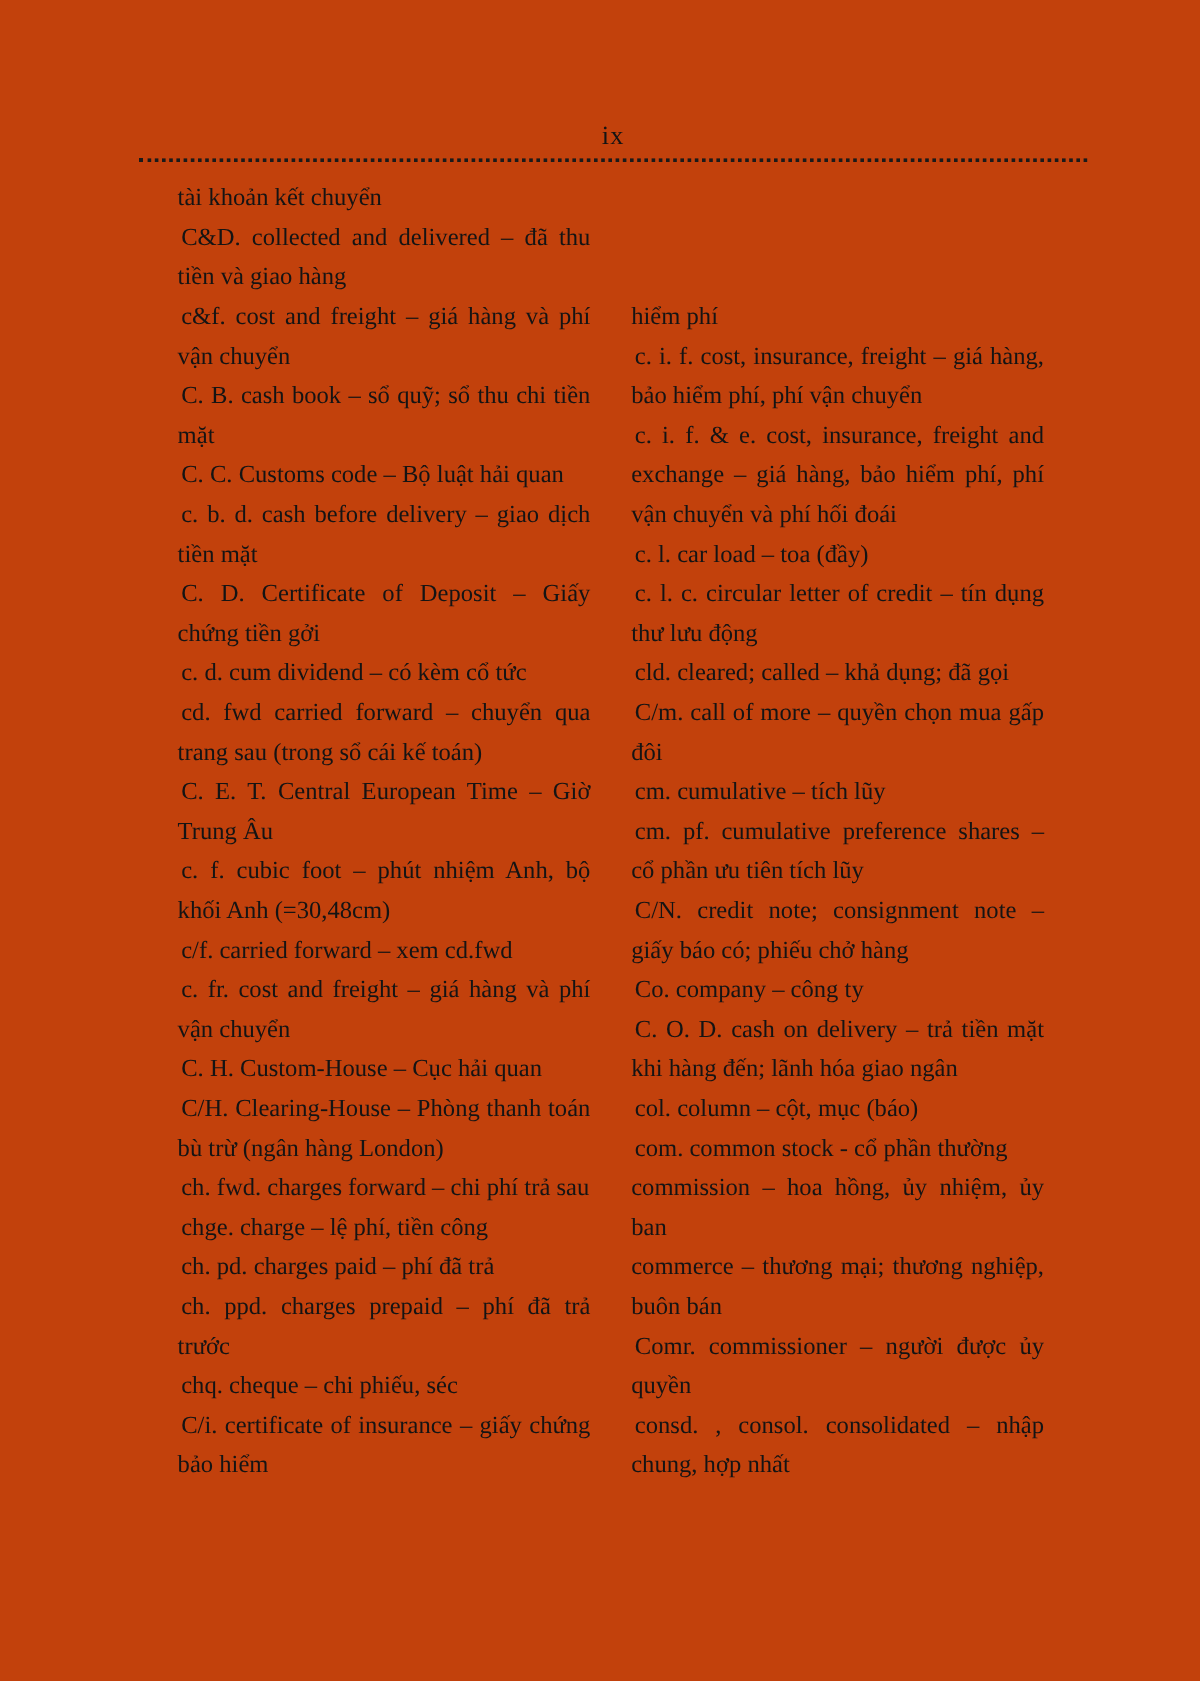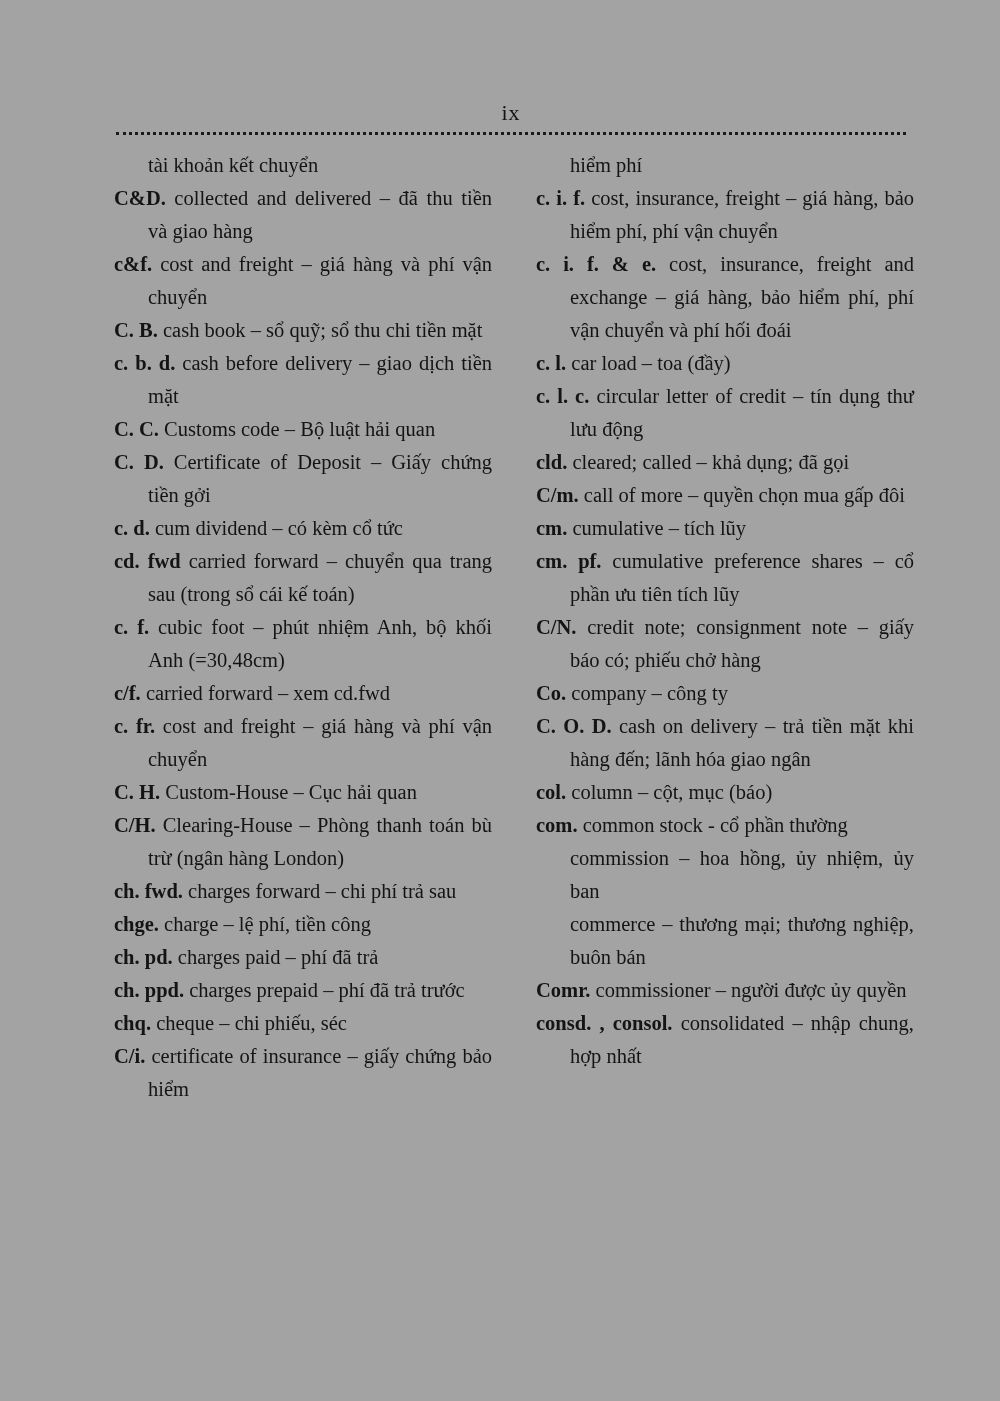--- a/index.html
+++ b/index.html
@@ -6,73 +6,75 @@
   html, body {
     width: 1000px;
     background: #fbfbfa;
     font-family: "Liberation Serif", "DejaVu Serif", serif;
     color: #141414;
   }
   .page {
     width: 1000px;
     height: 1401px;
     padding: 100px 92px 40px 114px;
-    background: #a3a3a3;
+    background: #c2410c;
     overflow: hidden;
   }
   .page-number {
     text-align: center;
     font-size: 22px;
     letter-spacing: 1px;
     margin-bottom: 6px;
   }
   .dotted-rule {
     border-bottom: 3px dotted #1a1a1a;
     height: 1px;
     margin: 0 2px 14px 2px;
   }
   .columns {
     display: flex;
-    gap: 44px;
+    align-items: flex-end;
   }
   .column {
     width: 378px;
     flex: 0 0 378px;
   }
   .entry {
     font-size: 20.5px;
     line-height: 33px;
     text-align: justify;
     padding-left: 34px;
     text-indent: -34px;
   }
   .entry.cont {
     text-indent: 0;
   }
   .entry b {
-    font-weight: bold;
+    font-weight: normal;
+    margin-left: 37px;
   }
 </style>
 </head>
 <body>
 
 <div class="page">
   <div class="page-number">ix</div>
   <div class="dotted-rule"></div>
   <div class="columns">
     <div class="column" id="col-left">
         <div class="entry cont"><span>tài khoản kết chuyển</span></div>
         <div class="entry"><b>C&amp;D. </b><span>collected and delivered – đã thu tiền và giao hàng</span></div>
         <div class="entry"><b>c&amp;f. </b><span>cost and freight – giá hàng và phí vận chuyển</span></div>
         <div class="entry"><b>C. B. </b><span>cash book – sổ quỹ; sổ thu chi tiền mặt</span></div>
+        <div class="entry"><b>C. C. </b><span>Customs code – Bộ luật hải quan</span></div>
         <div class="entry"><b>c. b. d. </b><span>cash before delivery – giao dịch tiền mặt</span></div>
-        <div class="entry"><b>C. C. </b><span>Customs code – Bộ luật hải quan</span></div>
         <div class="entry"><b>C. D. </b><span>Certificate of Deposit – Giấy chứng tiền gởi</span></div>
         <div class="entry"><b>c. d. </b><span>cum dividend – có kèm cổ tức</span></div>
         <div class="entry"><b>cd. fwd </b><span>carried forward – chuyển qua trang sau (trong sổ cái kế toán)</span></div>
+        <div class="entry"><b>C. E. T. </b><span>Central European Time – Giờ Trung Âu</span></div>
         <div class="entry"><b>c. f. </b><span>cubic foot – phút nhiệm Anh, bộ khối Anh (=30,48cm)</span></div>
         <div class="entry"><b>c/f. </b><span>carried forward – xem cd.fwd</span></div>
         <div class="entry"><b>c. fr. </b><span>cost and freight – giá hàng và phí vận chuyển</span></div>
         <div class="entry"><b>C. H. </b><span>Custom-House – Cục hải quan</span></div>
         <div class="entry"><b>C/H. </b><span>Clearing-House – Phòng thanh toán bù trừ (ngân hàng London)</span></div>
         <div class="entry"><b>ch. fwd. </b><span>charges forward – chi phí trả sau</span></div>
         <div class="entry"><b>chge. </b><span>charge – lệ phí, tiền công</span></div>
         <div class="entry"><b>ch. pd. </b><span>charges paid – phí đã trả</span></div>
         <div class="entry"><b>ch. ppd. </b><span>charges prepaid – phí đã trả trước</span></div>
         <div class="entry"><b>chq. </b><span>cheque – chi phiếu, séc</span></div>

